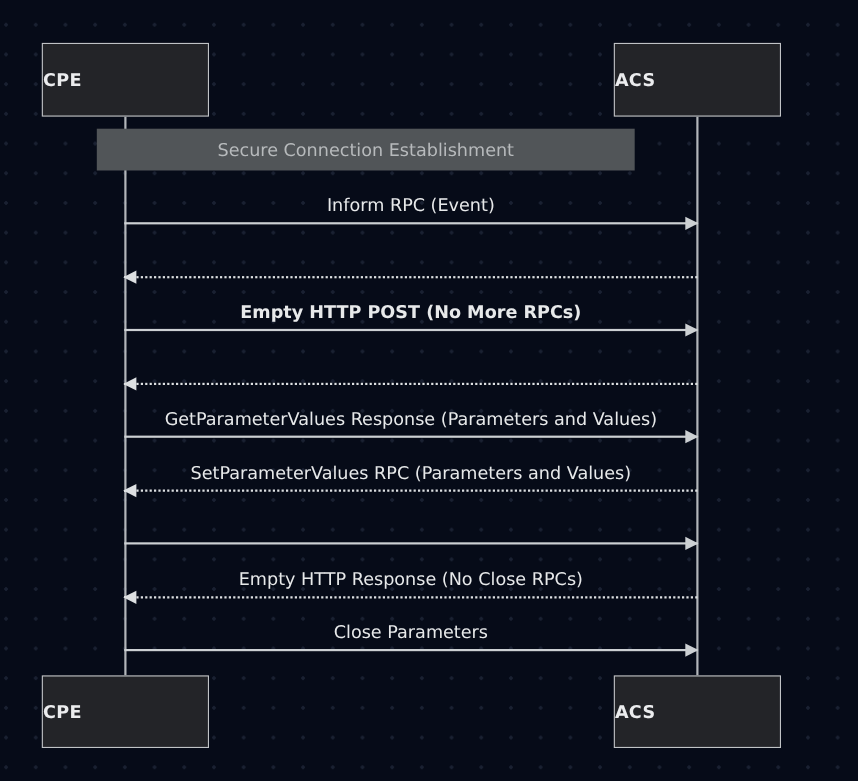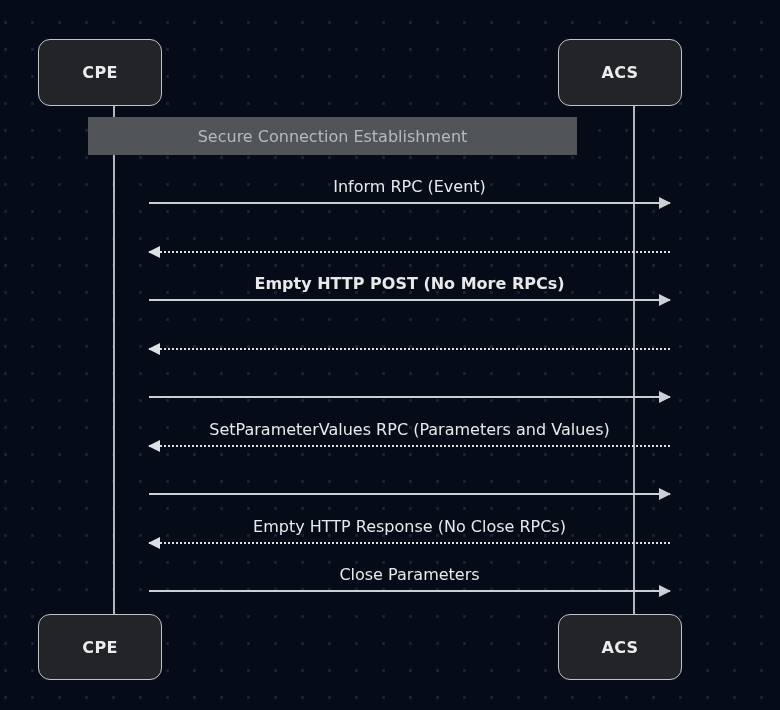--- a/index.html
+++ b/index.html
@@ -19,25 +19,25 @@
   html,body{width:780px;height:710px;background:var(--bg);overflow:hidden;}
   .stage{
     position:relative;width:780px;height:710px;
     background-color:var(--bg);
     background-image:radial-gradient(circle, var(--dot) 1.4px, transparent 1.6px);
     background-size:27px 27px;
     background-position:-8px 9px;
     font-family:"DejaVu Sans","Liberation Sans",sans-serif;
   }
   .actor{
-    position:absolute;width:124px;height:67px;
+    position:absolute;width:152px;height:67px;
     background:var(--actor-fill);
     border:1.5px solid var(--actor-border);
-    border-radius:12px;
-    display:flex;align-items:center;justify-content:center;
+    border-radius:0;
+    display:flex;align-items:center;
     color:var(--actor-text);font-size:16px;font-weight:600;
     letter-spacing:0.3px;
     z-index:3;
   }
   .actor.cpe{left:38px;}
   .actor.acs{left:558px;}
   .actor.top{top:39px;}
   .actor.bottom{top:614px;height:66px;}
   .lifeline{
     position:absolute;top:106px;height:508px;width:2px;
@@ -45,21 +45,21 @@
   }
   .lifeline.cpe{left:113px;}
   .lifeline.acs{left:633px;}
   .banner{
     position:absolute;left:88px;top:117px;width:489px;height:38px;
     background:var(--banner-fill);
     display:flex;align-items:center;justify-content:center;
     color:var(--banner-text);font-size:16px;
     z-index:4;
   }
-  .msg{position:absolute;left:113px;width:521px;height:32px;z-index:2;margin-left:36px;}
+  .msg{position:absolute;left:113px;width:521px;height:32px;z-index:2;}
   .msg .lbl{
     position:absolute;left:0;right:0;bottom:10px;
     text-align:center;white-space:nowrap;
     color:var(--msg-text);font-size:16px;line-height:1;
   }
   .msg .line{position:absolute;left:0;right:0;top:29px;height:0;border-top:2px solid var(--line);}
   .msg.dashed .line{border-top-style:dotted;border-top-color:var(--dash);}
   .ah{position:absolute;top:24px;width:0;height:0;
       border-top:6px solid transparent;border-bottom:6px solid transparent;}
   .msg.right .ah{right:-1px;border-left:12px solid var(--line);}
@@ -103,20 +103,21 @@
     <div class="line"></div>
     <div class="ah"></div>
   </div>
 
   <div class="msg m3 left dashed">
     <div class="line"></div>
     <div class="ah"></div>
   </div>
 
   <div class="msg m4 right solid">
+    <div class="lbl">GetParameterValues Response (Parameters and Values)</div>
     <div class="line"></div>
     <div class="ah"></div>
   </div>
 
   <div class="msg m5 left dashed">
     <div class="lbl">SetParameterValues RPC (Parameters and Values)</div>
     <div class="line"></div>
     <div class="ah"></div>
   </div>
 

